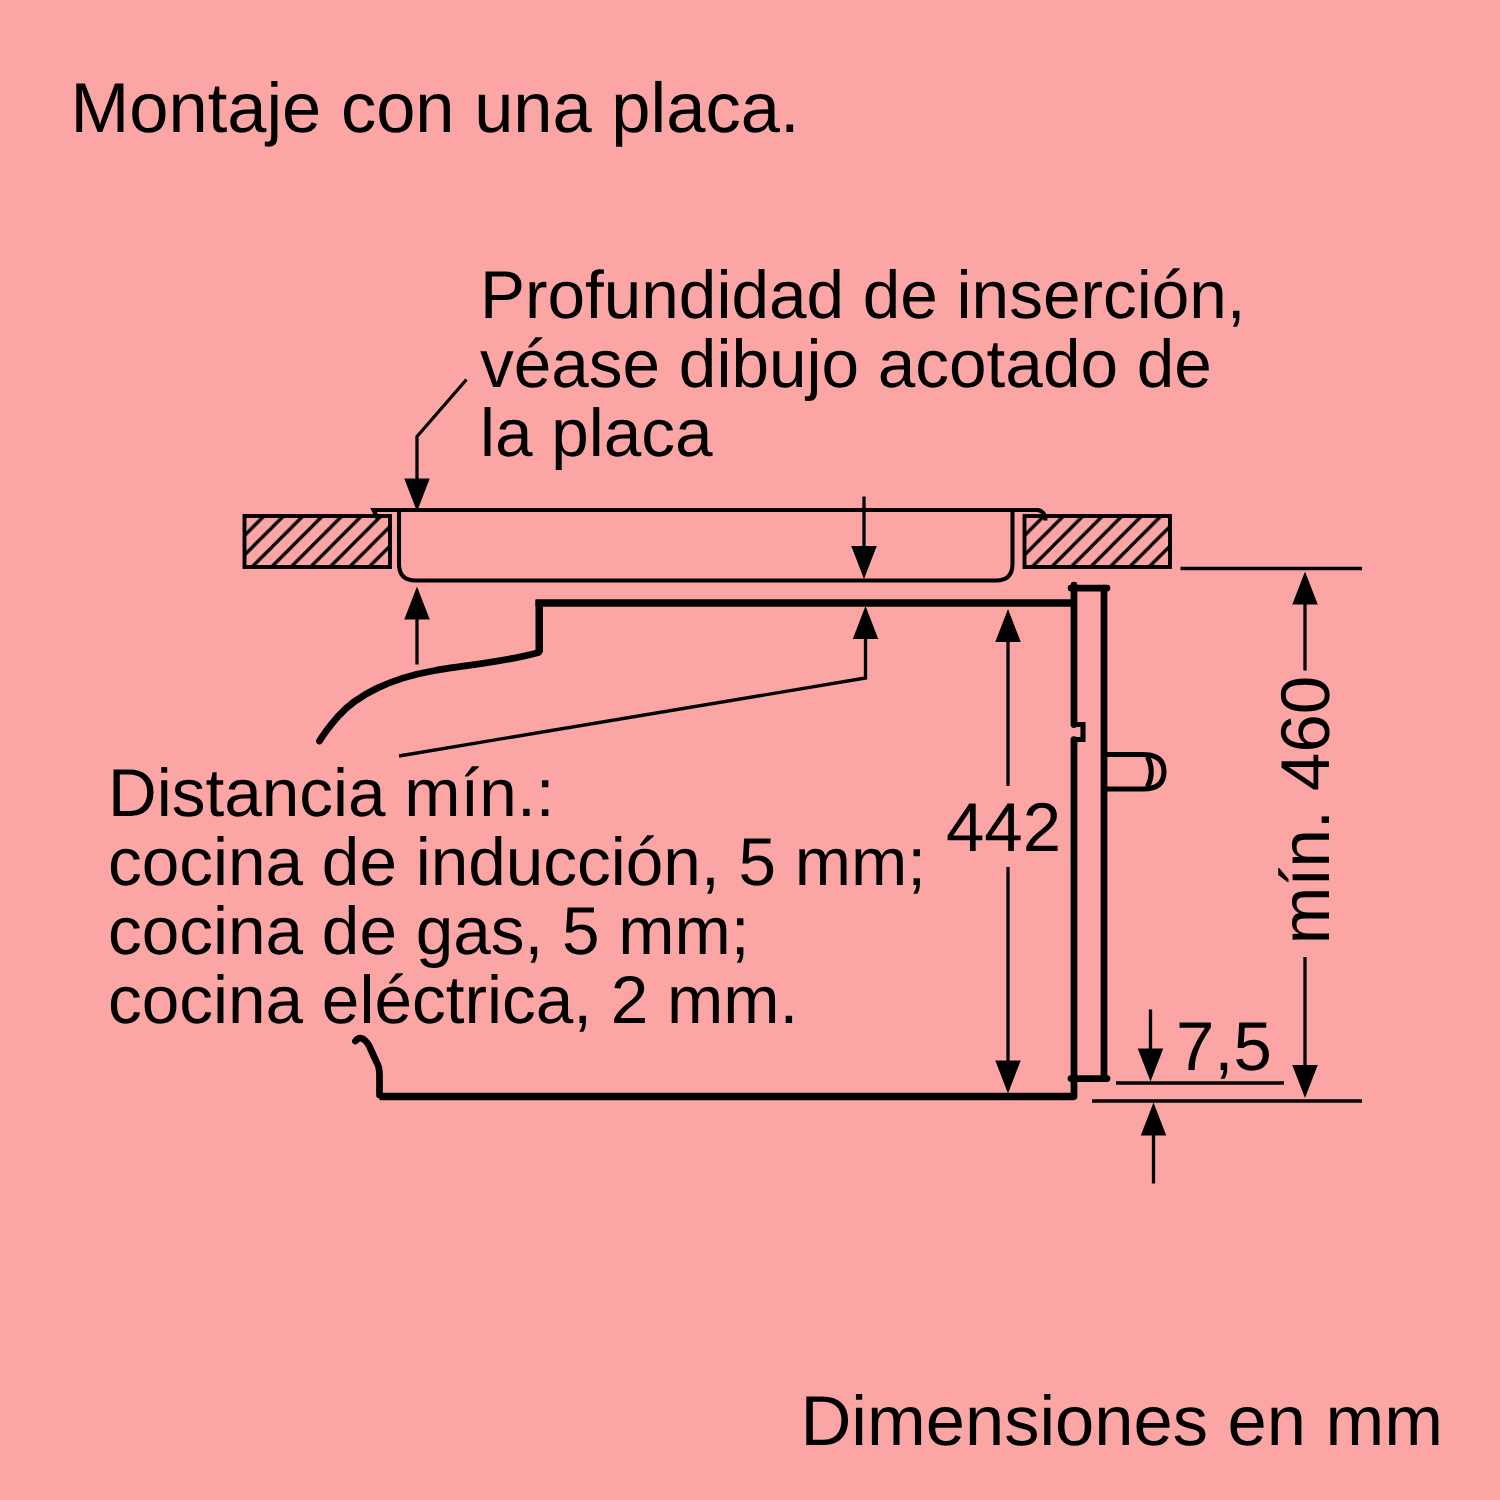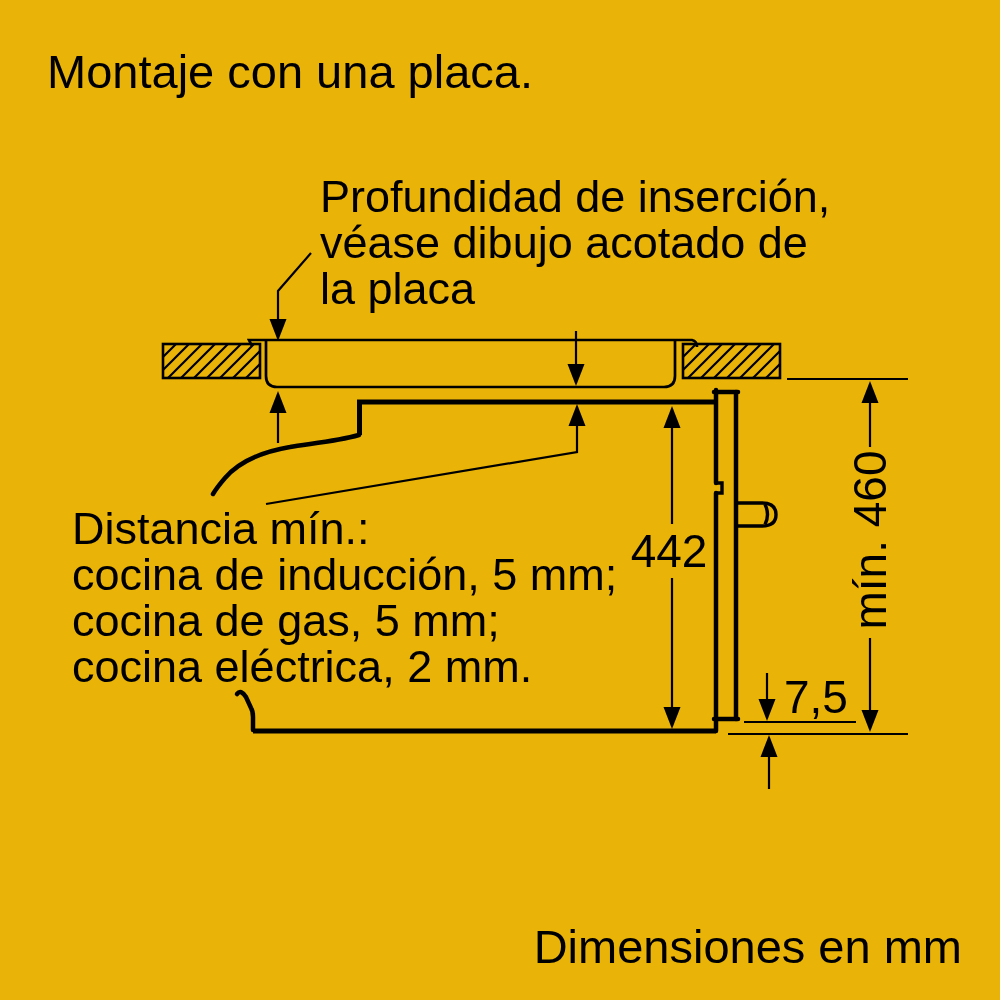--- a/index.html
+++ b/index.html
@@ -1,16 +1,16 @@
 <!DOCTYPE html>
 <html><head>
 <meta charset="utf-8">
 <style>
   html,body{margin:0;padding:0;background:#ffffff;}
-  .page{position:relative;width:1000px;height:1000px;background:#eab308;overflow:hidden;text-decoration:underline;}
+  .page{position:relative;width:1000px;height:1000px;background:#fca5a5;overflow:hidden;text-decoration:underline;}
   svg text{fill:#000000;font-family:"Liberation Sans",sans-serif;}
   .big{font-size:47px;}
   .body{font-size:45px;}
   .dim{font-size:46px;}
   .thick{stroke:#000000;stroke-width:5;fill:none;stroke-linecap:butt;}
   .thick2{stroke:#000000;stroke-width:4.5;fill:none;stroke-linecap:round;}
   .mid{stroke:#000000;stroke-width:2.7;fill:none;}
   .knob{stroke:#000000;stroke-width:3.4;fill:none;}
   .thin{stroke:#000000;stroke-width:2.2;fill:none;}
   .head{fill:#000000;stroke:none;}

